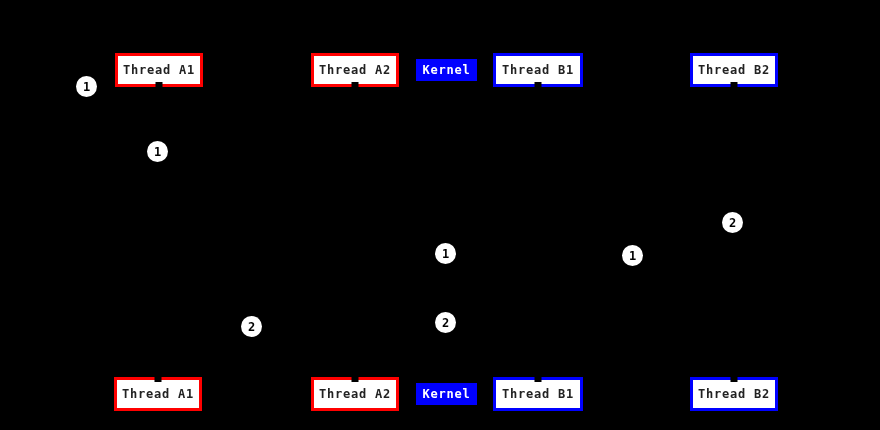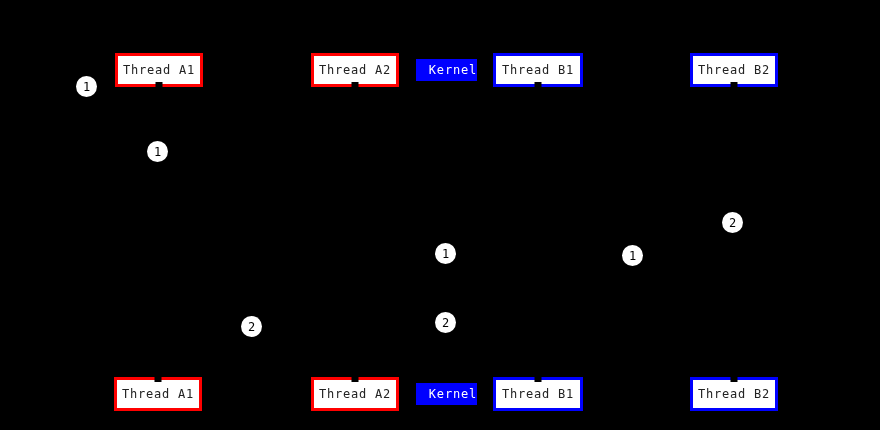--- a/index.html
+++ b/index.html
@@ -13,38 +13,38 @@
     --marker-fill:#ffffff;
     --marker-text:#000000;
   }
   html,body{margin:0;padding:0;background:var(--background);}
   .canvas{
     position:relative;
     width:784px;height:430px;
     background:var(--background);
     overflow:hidden;
     font-family:"DejaVu Sans Mono","Liberation Mono",monospace;
+    font-weight:bold;
   }
   .entity{
     position:absolute;
     box-sizing:border-box;
     display:flex;align-items:center;justify-content:center;
     font-size:12px;letter-spacing:0.8px;
     white-space:nowrap;
   }
   .thread{
     background:var(--box-fill);
     color:var(--box-text);
   }
   .thread.a{border:3px solid var(--thread-a-border);}
   .thread.b{border:3px solid var(--thread-b-border);}
   .kernel{
     background:var(--kernel-fill);
     color:var(--kernel-text);
-    justify-content:flex-end;
   }
   
   .thread::after{
     content:"";
     position:absolute;left:50%;transform:translateX(-50%);
     width:7px;height:6px;
     background:var(--background);
   }
   .thread.top-row::after{bottom:-4px;}
   .thread.bottom-row::after{top:-4px;}

